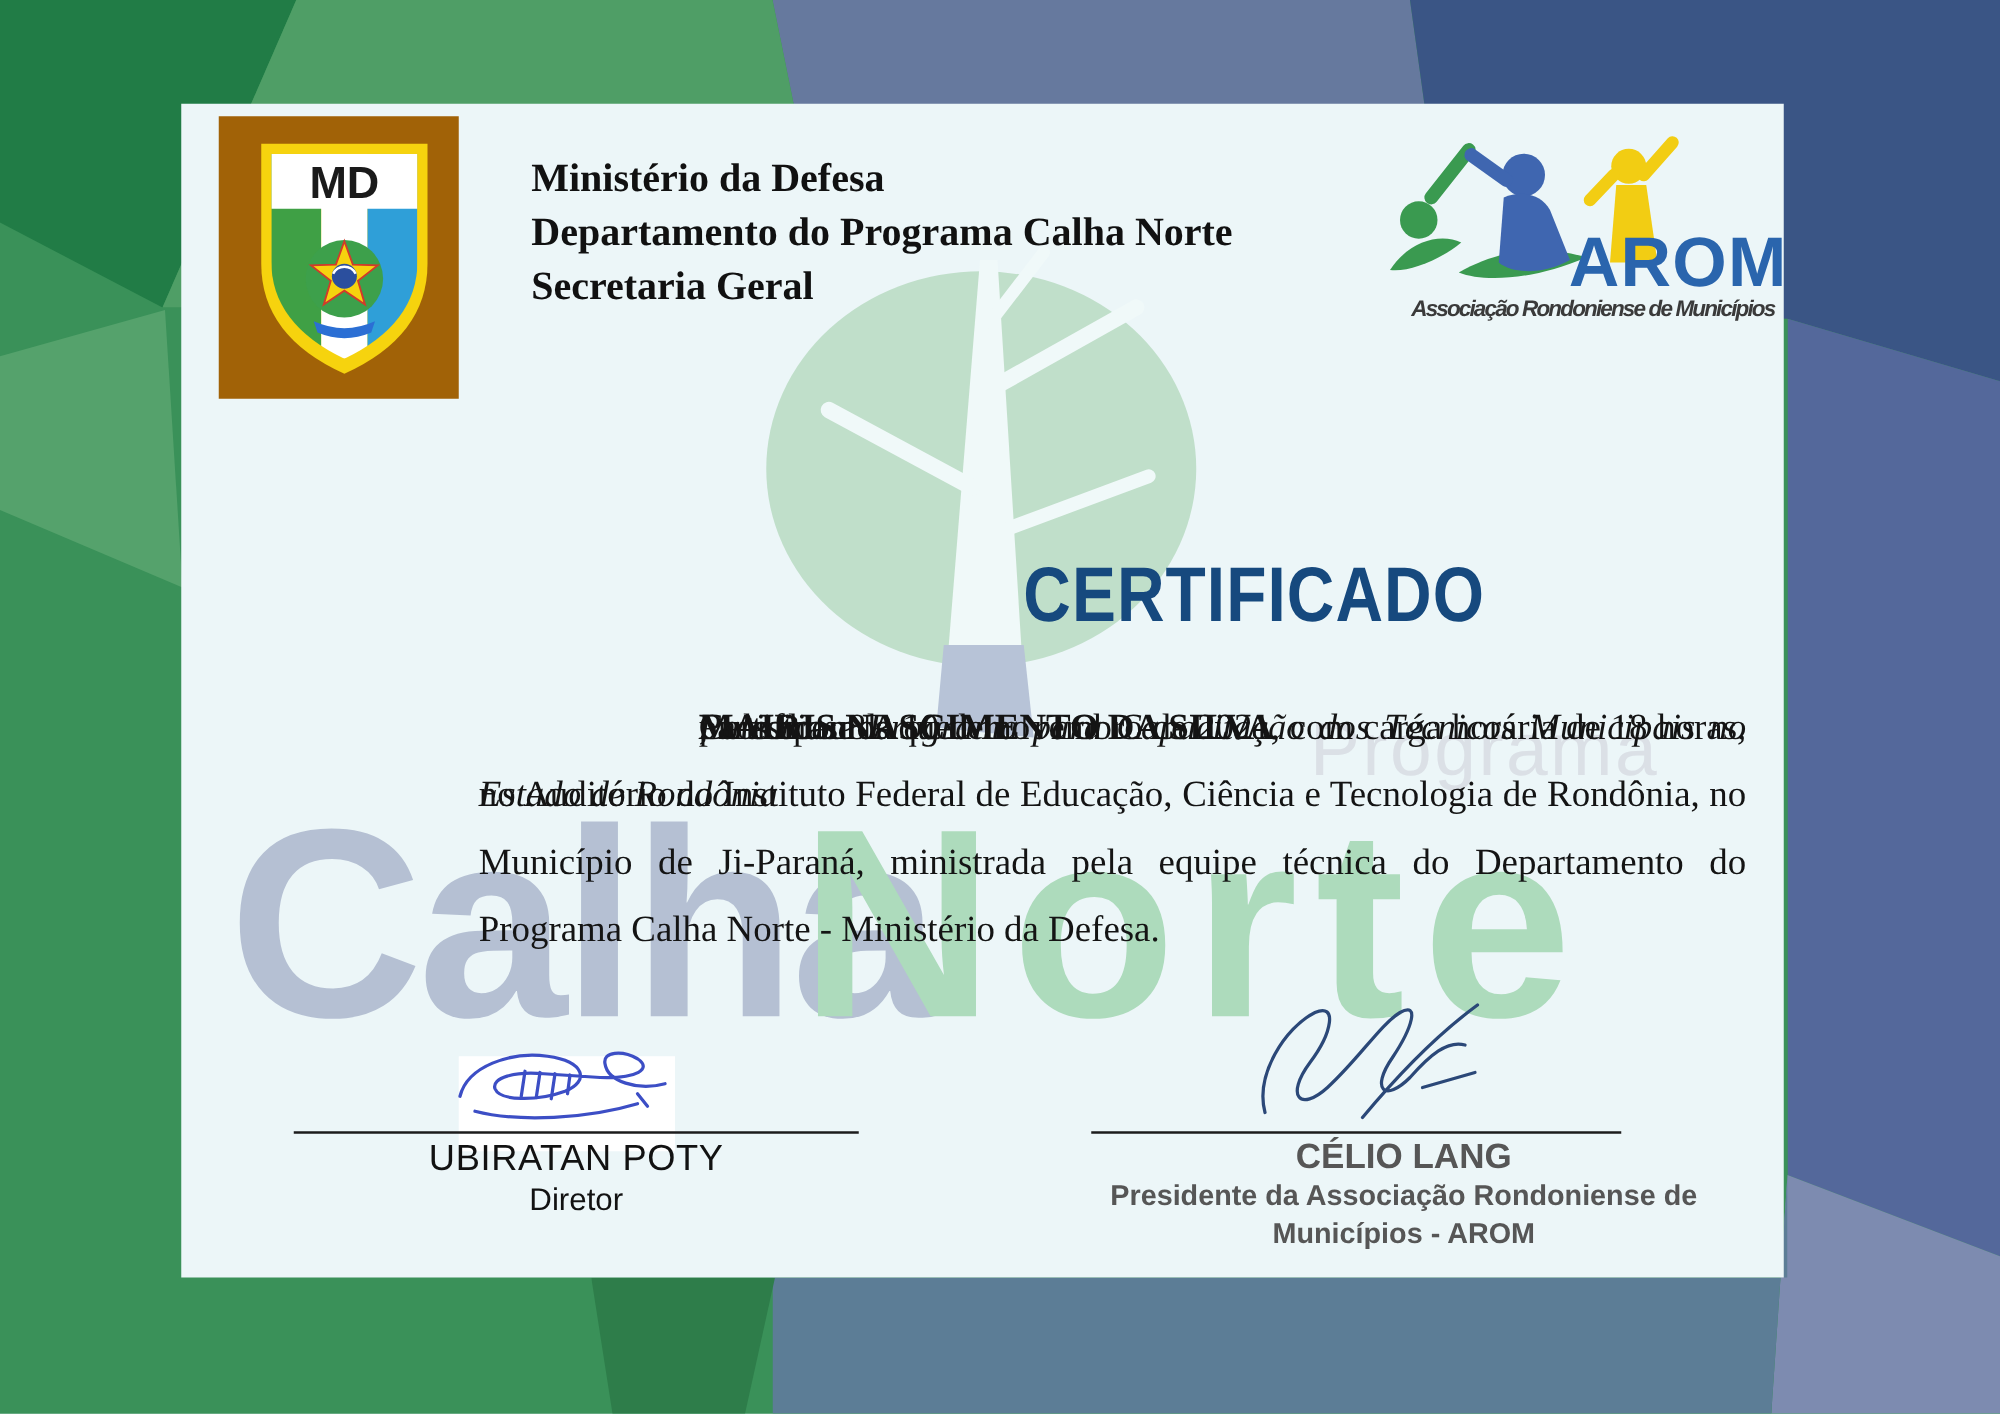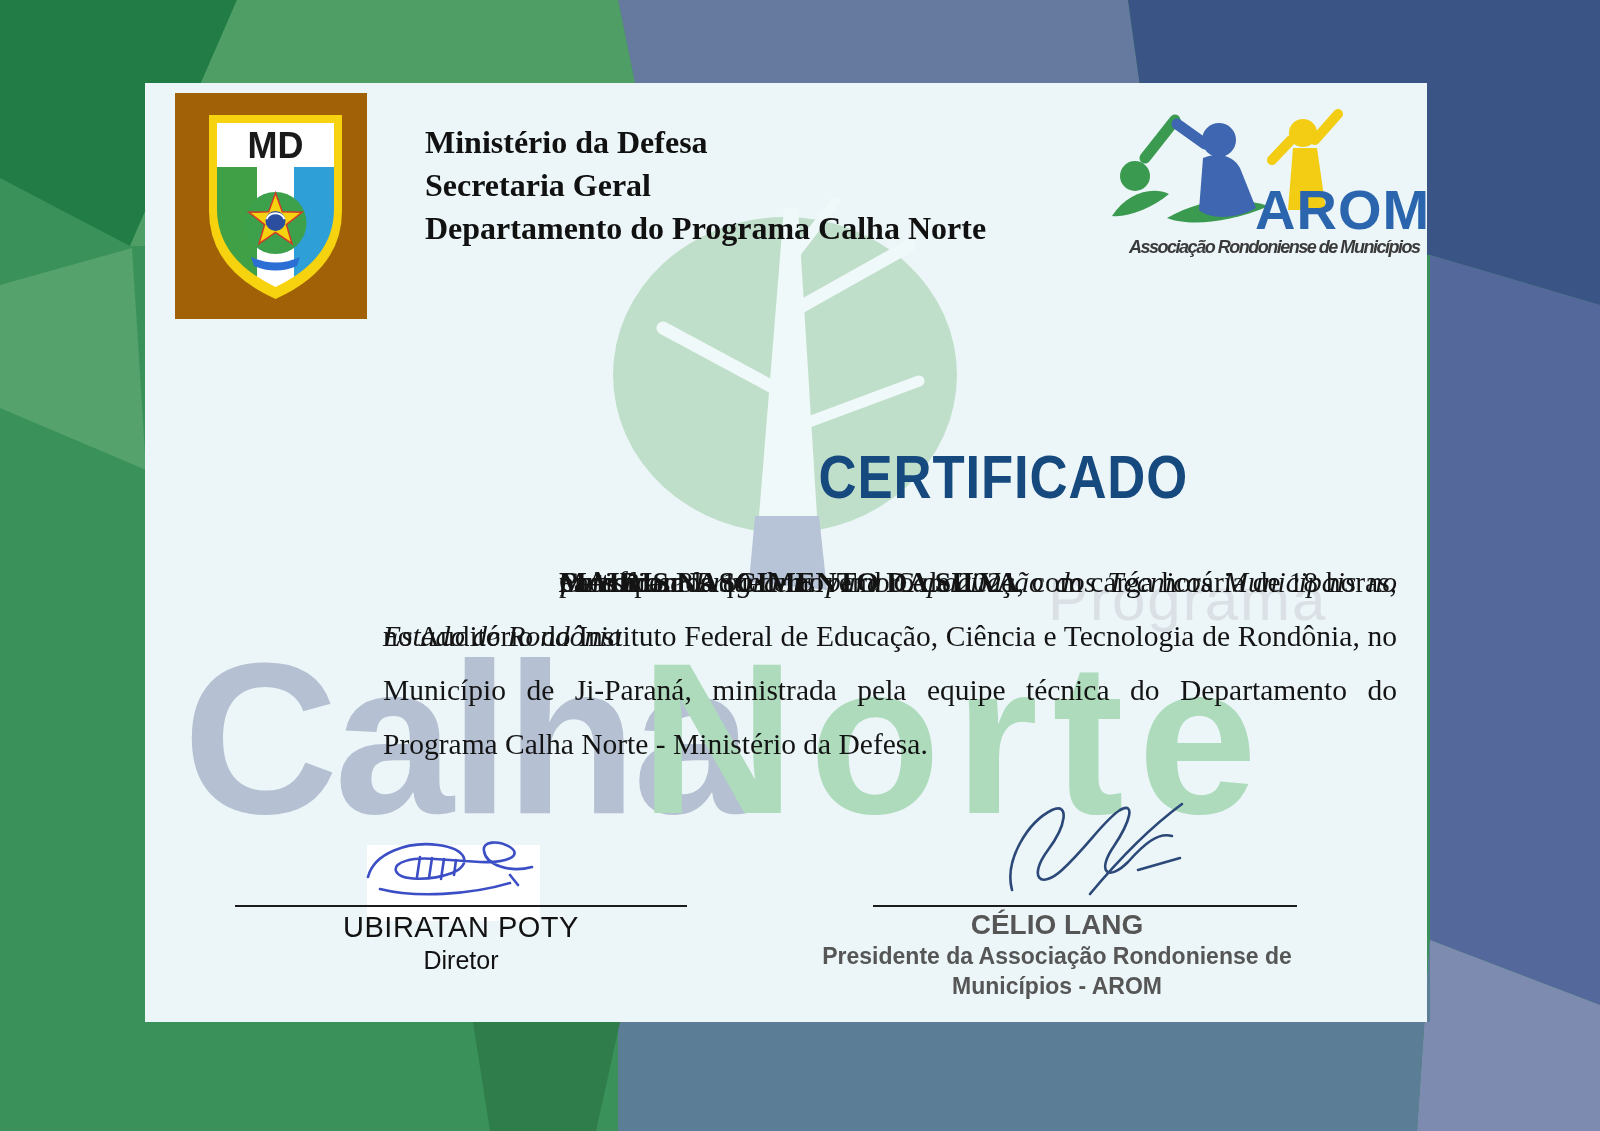--- a/index.html
+++ b/index.html
@@ -58,21 +58,21 @@
 
   
   .sig-white{left:222px;top:762px;width:173px;height:76px;background:#ffffff;z-index:3;}
   .sig-left-svg{left:215px;top:752px;z-index:4;}
   .sig-right-svg{left:855px;top:715px;z-index:4;}
   .sig-block{z-index:4;text-align:center;}
   .sig-line{border-top:2px solid #1c1c1c;height:0;z-index:4;}
   .line-left{left:90px;top:822px;width:452px;}
   .line-right{left:728px;top:822px;width:424px;}
   .block-left{left:90px;top:828px;width:452px;color:#121212;}
-  .block-right{left:667px;top:826px;width:490px;color:#565656;font-weight:bold;}
+  .block-right{left:733px;top:826px;width:490px;color:#565656;font-weight:bold;}
   .sig-name-left{position:static;display:block;font-size:29px;letter-spacing:.5px;}
   .sig-role-left{position:static;display:block;font-size:25px;margin-top:2px;}
   .sig-name-right{position:static;display:block;font-size:28px;}
   .sig-role-right{position:static;display:block;font-size:23px;line-height:30px;white-space:nowrap;}
 </style>
 </head>
 <body>
 
 <div class="poly bg-top-blue"></div>
 <div class="poly bg-navy"></div>
@@ -120,22 +120,22 @@
         <circle cx="72.5" cy="110" r="10" fill="#2b4f9e"></circle>
         <path d="M63.5,108 A10,10 0 0,1 81.5,108" fill="none" stroke="#ffffff" stroke-width="2"></path>
         <path d="M48,146 Q72.5,157 97,146 L94,155 Q72.5,164 51,155 Z" fill="#2b6fd4"></path>
       </g>
       <text x="72.5" y="47" text-anchor="middle" font-family="Liberation Sans, sans-serif" font-size="36" font-weight="bold" fill="#1a1a1a">MD</text>
     </svg>
   </div>
 
   <div class="org">
     <div>Ministério da Defesa</div>
+    <div>Departamento do Programa Calha Norte</div>
     <div>Secretaria Geral</div>
-    <div>Departamento do Programa Calha Norte</div>
   </div>
 
   <svg class="arom-svg" width="320" height="160" viewBox="0 0 320 160">
     <path d="M5,118 C20,95 45,88 62,96 C45,110 20,120 5,118 Z" fill="#3a9a50"></path>
     <circle cx="28" cy="78" r="15" fill="#3a9a50"></circle>
     <path d="M60,120 C95,100 130,98 162,108 C120,126 80,128 60,120 Z" fill="#3a9a50"></path>
     <path d="M38,60 L68,22" stroke="#3a9a50" stroke-width="11" stroke-linecap="round" fill="none"></path>
     <circle cx="112" cy="42" r="17" fill="#3f66b0"></circle>
     <path d="M70,26 L98,46" stroke="#3f66b0" stroke-width="11" stroke-linecap="round" fill="none"></path>
     <path d="M96,60 C110,54 126,57 133,70 L149,110 C130,121 104,122 92,112 Z" fill="#3f66b0"></path>

